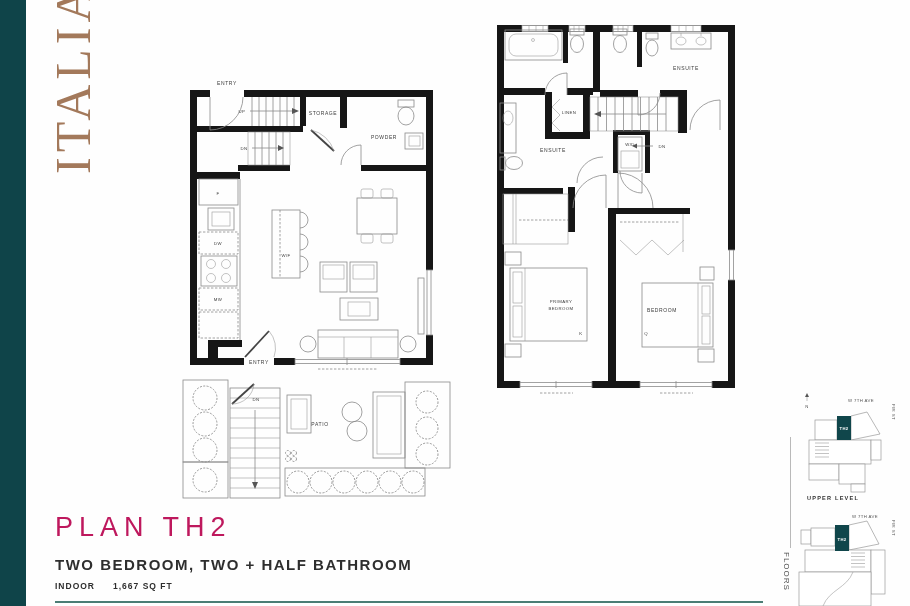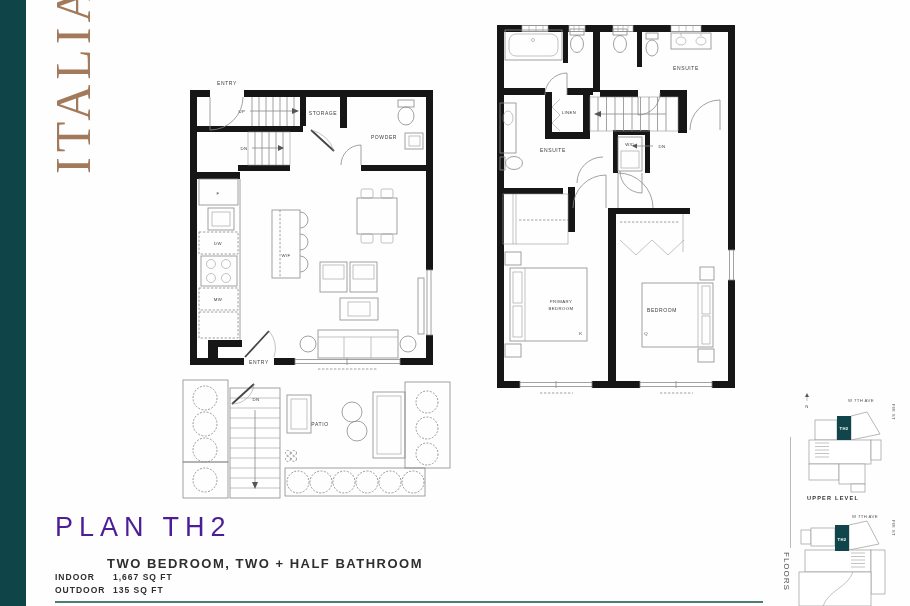--- a/index.html
+++ b/index.html
@@ -5,23 +5,23 @@
   html,body{margin:0;padding:0;background:#fff;}
   .page{position:relative;width:910px;height:606px;background:#fefefe;overflow:hidden;
         font-family:"Liberation Sans",sans-serif;}
   .left-bar{position:absolute;left:0;top:0;width:26px;height:606px;background:#0f4449;}
   .brand{position:absolute;left:47px;top:174px;width:260px;height:52px;
          transform:rotate(-90deg);transform-origin:0 0;
          font-family:"Liberation Serif",serif;font-size:50px;letter-spacing:5px;
          color:#a3795b;white-space:nowrap;line-height:52px;}
   .plan-svg{position:absolute;}
   .footer{position:absolute;left:55px;top:512px;width:420px;}
-  .footer h1{margin:0;font-size:27px;font-weight:300;letter-spacing:6px;color:#4c1d95;}
-  .subtitle{margin-top:13px;font-size:13px;font-weight:bold;letter-spacing:1.5px;color:#2e2e2e;text-align:center;}
-  .specs{}
+  .footer h1{margin:0;font-size:27px;font-weight:300;letter-spacing:6px;color:#be185d;}
+  .subtitle{margin-top:13px;font-size:15px;font-weight:bold;letter-spacing:1.5px;color:#2e2e2e;}
+  .specs{margin-top:7px;}
   .spec-row{display:flex;font-size:8.5px;font-weight:bold;letter-spacing:1px;color:#2e2e2e;line-height:13px;}
   .spec-label{width:58px;}
   .vrule{position:absolute;left:790px;top:437px;width:1px;height:111px;background:#b9b9b9;}
   .side-label{position:absolute;left:782px;top:552px;height:56px;writing-mode:vertical-rl;
               font-size:8px;letter-spacing:1px;color:#555;}
   .bottom-rule{position:absolute;left:55px;top:601px;width:708px;height:2px;background:#4b7d75;}
   
   .wall{fill:#161616;stroke:none;}
   .thin{fill:none;stroke:#8a8a8a;stroke-width:0.8;}
   .thin2{fill:none;stroke:#9a9a9a;stroke-width:0.6;}
@@ -336,24 +336,20 @@
   </svg>
 
   <div class="footer">
     <h1>PLAN TH2</h1>
     <div class="subtitle">TWO BEDROOM, TWO + HALF BATHROOM</div>
     <div class="specs">
       <div class="spec-row">
         <span class="spec-label">INDOOR</span>
         <span>1,667 SQ FT</span>
       </div>
-      <div class="spec-row">
-        <span class="spec-label">OUTDOOR</span>
-        <span>135 SQ FT</span>
-      </div>
     </div>
   </div>
 
   <svg class="plan-svg" style="left:795px;top:392px" width="112" height="112" viewBox="0 0 112 112">
     <g>
       <line class="thin2" x1="12" y1="9" x2="12" y2="4"></line>
       <path class="arrow" d="M10 5 L14 5 L12 1 Z"></path>
       <text class="kp" x="12" y="16">N</text>
     </g>
     <text class="kp" x="66" y="10">W 7TH AVE</text>

